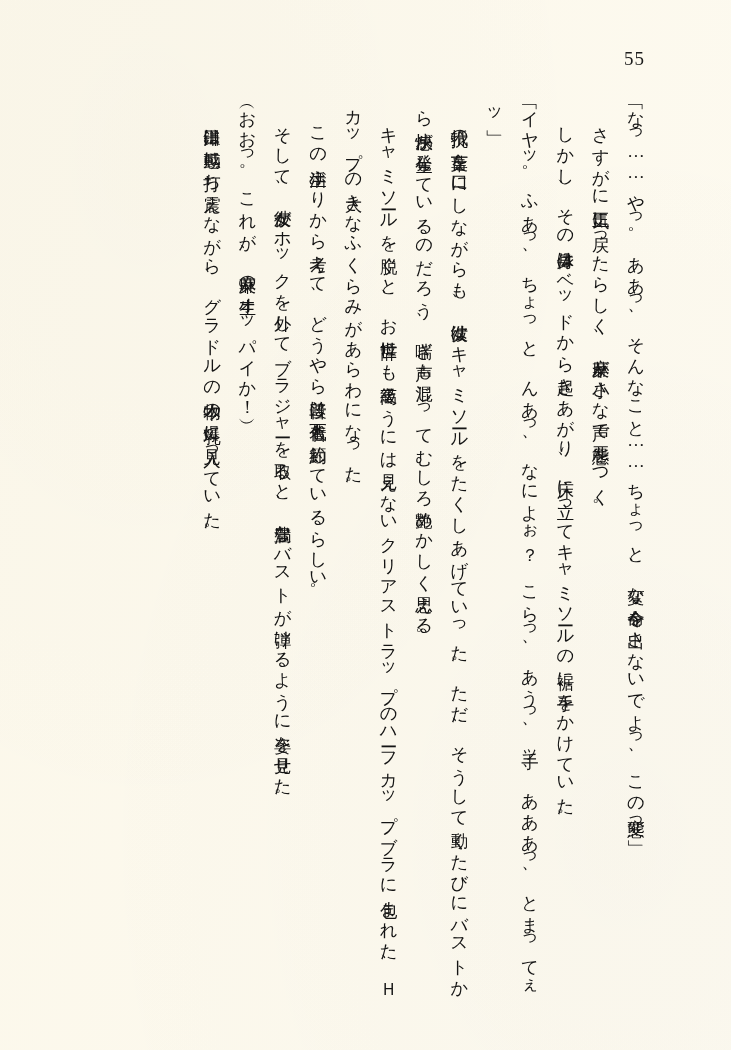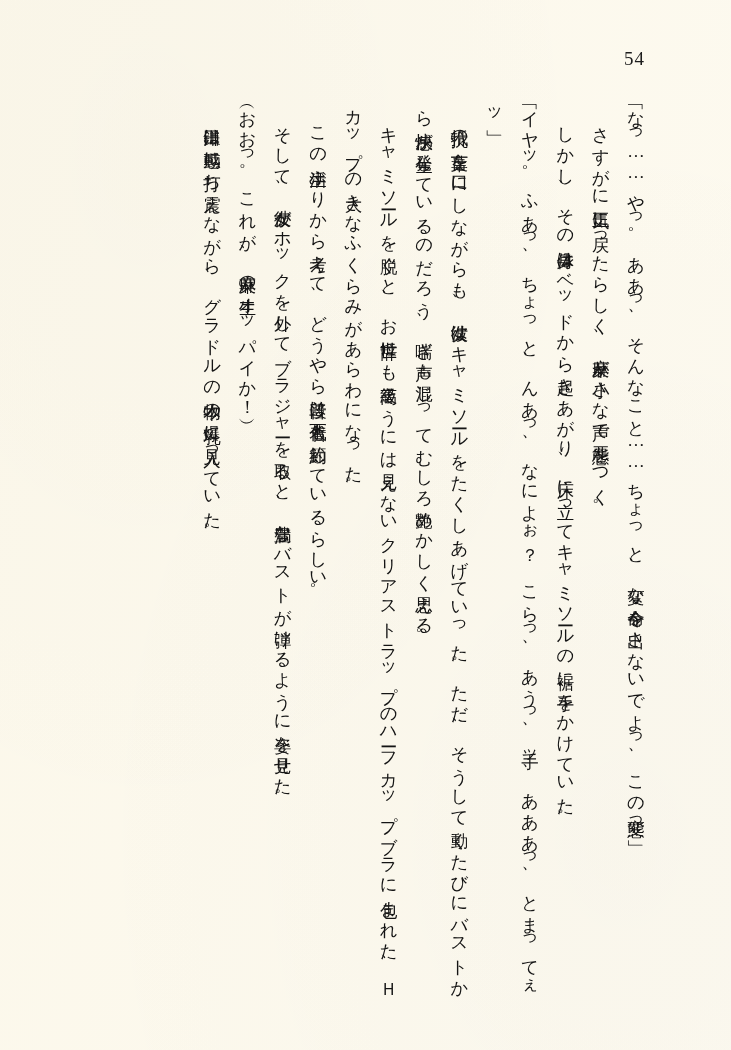--- a/index.html
+++ b/index.html
@@ -63,21 +63,21 @@
   .text-body p.indent {
     text-indent: 1em;
   }
 </style>
 </head>
 <body>
 
 <div class="page">
   <div class="paper-grain"></div>
 
-  <div class="page-number">54</div>
+  <div class="page-number">55</div>
 
   <div class="text-body">
     <p>「なっ……やっ。ああっ、そんなこと……ちょっと、変な命令を出さないでよっ、この変態っ」</p>
     <p class="indent">さすがに正気に戻ったらしく、麻菜が小さな声で悪態をつく。</p>
     <p class="indent">しかし、その身体はベッドから起きあがり、床に立ってキャミソールの裾に手をかけていた。</p>
     <p>「イヤッ。ふあっ、ちょっと、んあっ、なによぉ？　こらっ、あうっ、手ッ、あああっ、とまってぇッ」</p>
     <p class="indent">抵抗の言葉を口にしながらも、彼女はキャミソールをたくしあげていった。ただ、そうして動くたびにバストから快感が発生しているのだろう、喘ぎ声も混じってむしろ艶めかしく思える。</p>
     <p class="indent">キャミソールを脱ぐと、お世辞にも高級そうには見えないクリアストラップのハーフカップブラに包まれた、Ｈカップの大きなふくらみがあらわになった。</p>
     <p class="indent">この生活ぶりから考えて、どうやら普段は下着代も節約しているらしい。</p>
     <p class="indent">そして、彼女がホックを外してブラジャーを取ると、豊満なバストが弾けるように姿を見せた。</p>

